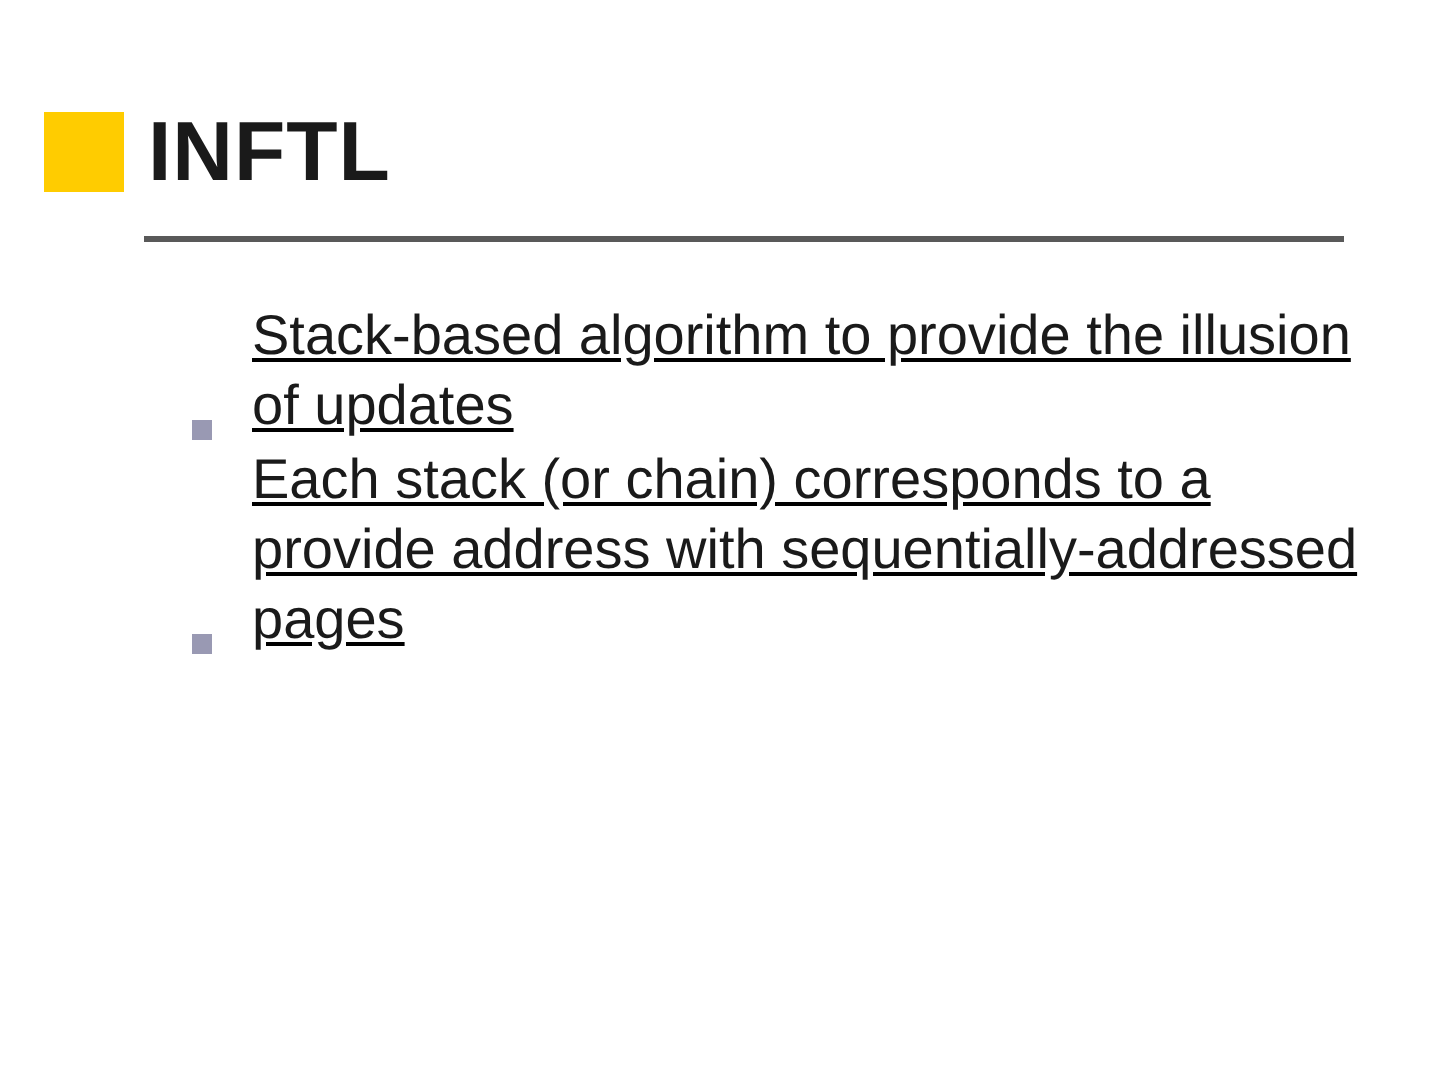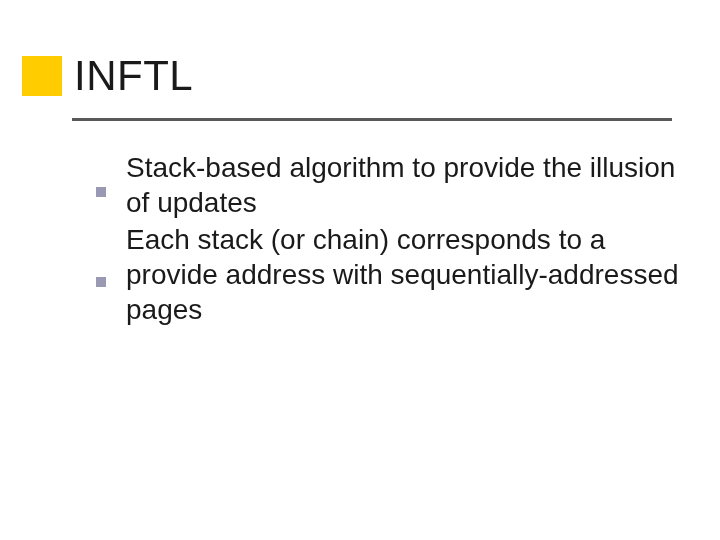--- a/index.html
+++ b/index.html
@@ -24,42 +24,43 @@
     width: 40px;
     height: 40px;
     background: #ffcc00;
   }
   .title {
     position: absolute;
     top: 52px;
     left: 74px;
     font-size: 42px;
     color: #1a1a1a;
-    font-weight: 400;
+    font-weight: 700;
     letter-spacing: 0.5px;
     text-align: center;
   }
   .underline {
     position: absolute;
     top: 118px;
     left: 72px;
     width: 600px;
     height: 3px;
     background: #595959;
   }
   .content {
     position: absolute;
     top: 150px;
     left: 96px;
     width: 590px;
   }
   .bullet-item {
     display: flex;
-    align-items: center;
+    align-items: flex-end;
     margin-bottom: 2px;
+    text-decoration: underline;
   }
   .bullet {
     flex: 0 0 auto;
     width: 10px;
     height: 10px;
     background: #9999b3;
     margin-top: 14px;
     margin-right: 20px;
   }
   .bullet-text {

